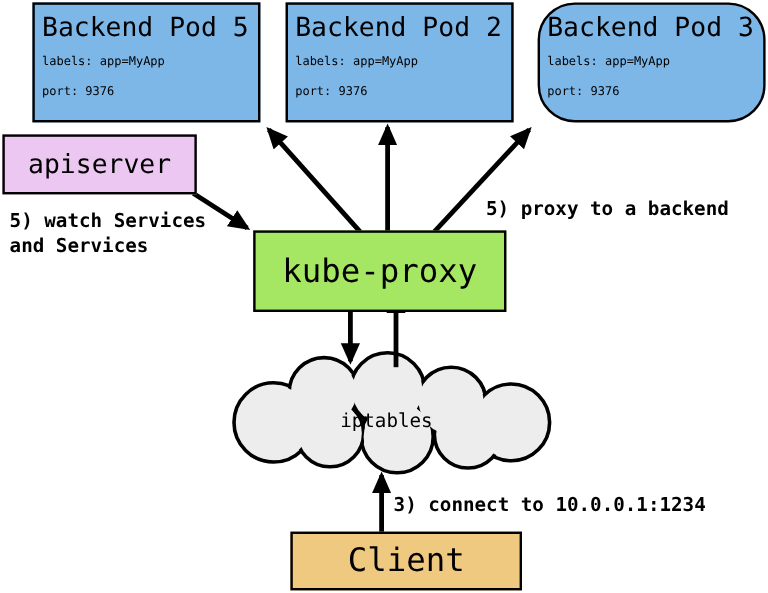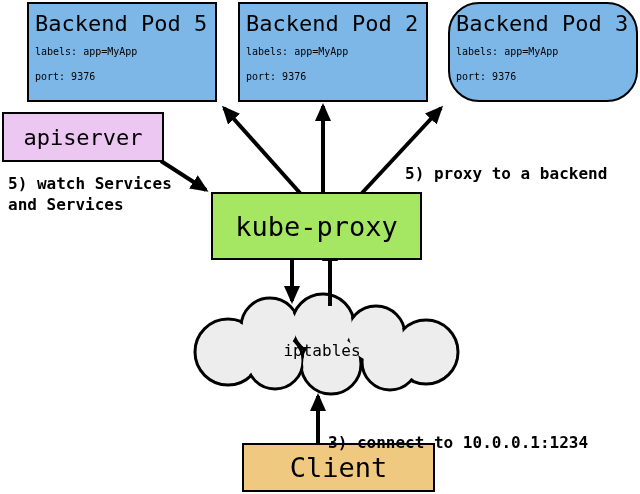--- a/index.html
+++ b/index.html
@@ -65,21 +65,21 @@
     position:absolute;left:252px;top:341px;width:140px;
     text-align:center;font-size:16px;line-height:20px;
   }
   .ann{
     position:absolute;
     font-size:16px;font-weight:bold;
     line-height:22px;white-space:nowrap;
   }
   .ann1{left:8px;top:173px;line-height:21px;}
   .ann2{left:64px;top:247px;}
-  .ann3{left:328px;top:432px;}
+  .ann3{left:328px;top:410px;}
   .ann4{left:349px;top:248px;}
   .ann5{left:405px;top:147px;margin-top:16px;}
   .cloud-shape{fill:var(--cloud-fill);stroke:var(--stroke);stroke-width:3;}
   .cloud-mask{fill:var(--cloud-fill);stroke:none;}
   .arrow{stroke:var(--stroke);stroke-width:4;}
 </style>
 </head>
 <body>
 
 <div class="canvas">

